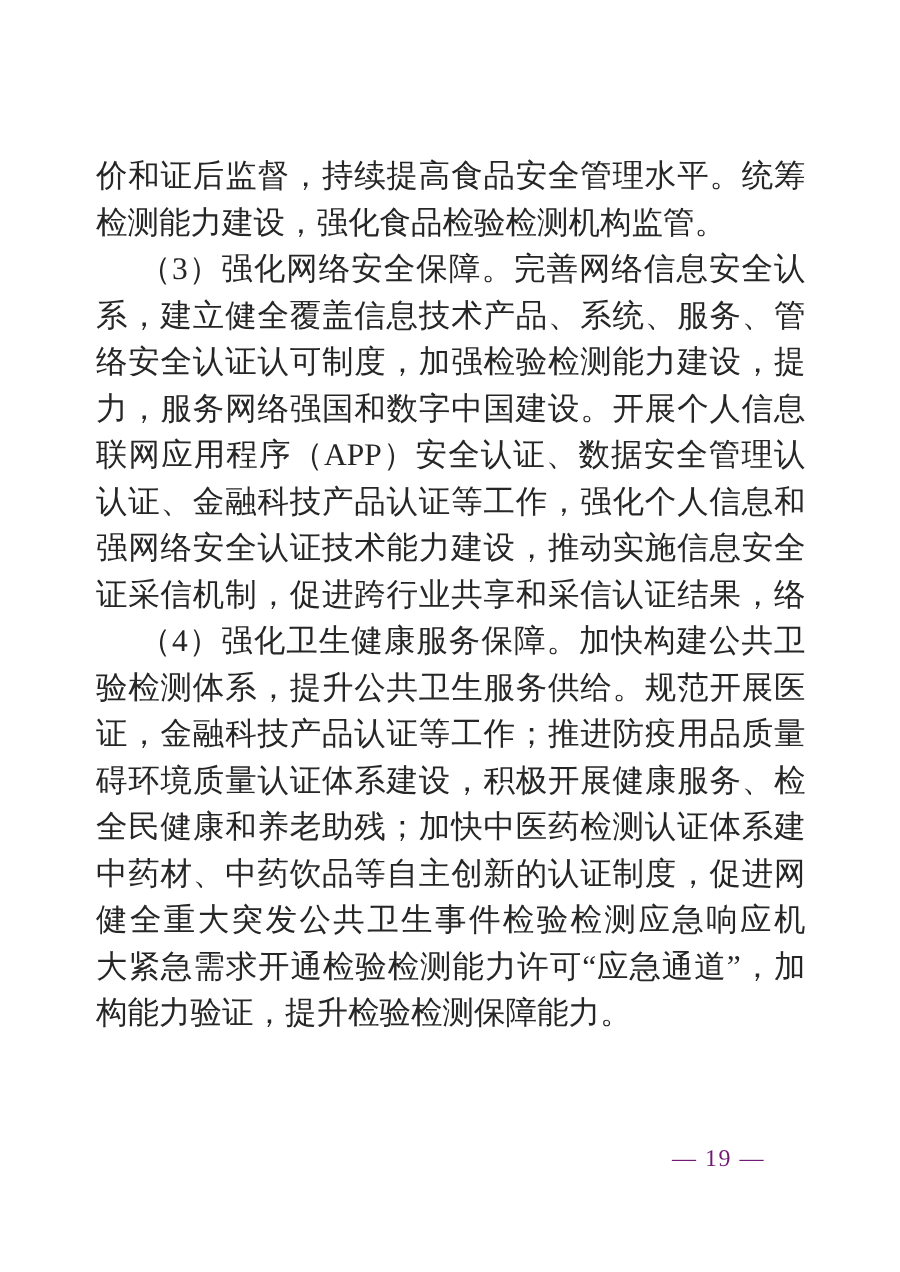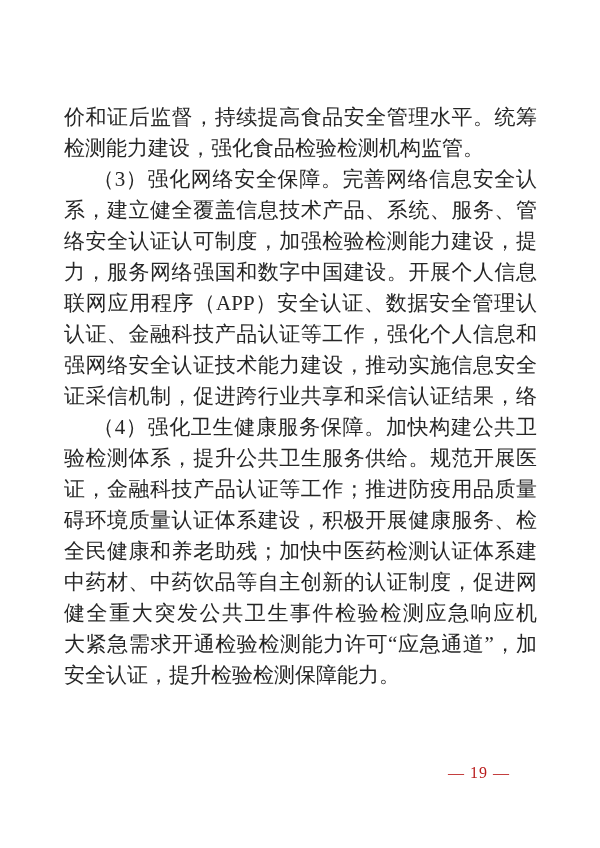--- a/index.html
+++ b/index.html
@@ -44,21 +44,21 @@
   .line.last {
     text-align-last: left;
   }
   .page-footer {
     position: absolute;
     top: 763px;
     right: 90px;
     font-size: 16px;
     line-height: 20px;
     letter-spacing: 1px;
-    color: #b91c1c;
+    color: #701a75;
     font-family: "Liberation Serif", "DejaVu Serif", serif;
   }
 </style>
 </head>
 <body>
 
 <div class="page">
 
   <div class="text-block">
 
@@ -80,20 +80,20 @@
 
     <div class="para">
       <div class="line indent">（4）强化卫生健康服务保障。加快构建公共卫生领域认证认可检</div>
       <div class="line">验检测体系，提升公共卫生服务供给。规范开展医疗机构管理体系认</div>
       <div class="line">证，金融科技产品认证等工作；推进防疫用品质量认证工作，加强无障</div>
       <div class="line">碍环境质量认证体系建设，积极开展健康服务、检测能力建设，助力</div>
       <div class="line">全民健康和养老助残；加快中医药检测认证体系建设，研究建立道地</div>
       <div class="line">中药材、中药饮品等自主创新的认证制度，促进网络信息产业和；</div>
       <div class="line">健全重大突发公共卫生事件检验检测应急响应机制，检测能力建设</div>
       <div class="line">大紧急需求开通检验检测能力许可“应急通道”，加强相关检验检测机</div>
-      <div class="line last">安全认证，提升检验检测保障能力。</div>
+      <div class="line last">构能力验证，提升检验检测保障能力。</div>
     </div>
 
   </div>
 
   <div class="page-footer">— 19 —</div>
 
 </div>
 
 </body></html>

